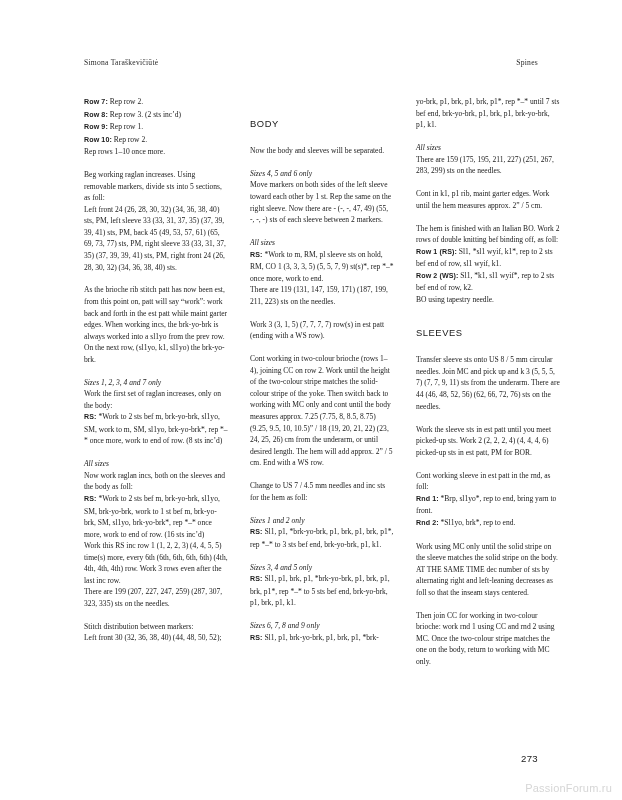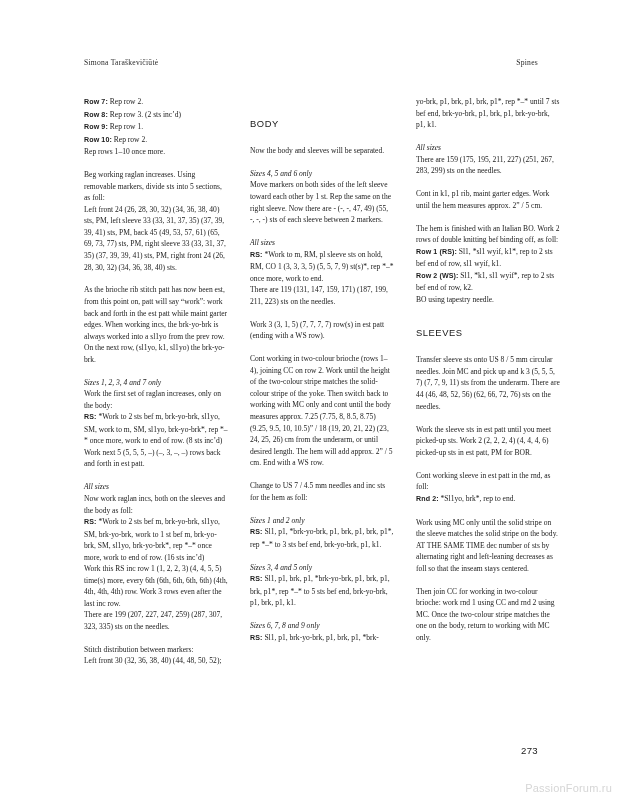--- a/index.html
+++ b/index.html
@@ -89,21 +89,21 @@
     margin: 0;
     line-height: 12px;
   }
   .sec-gap-before { margin-top: 22px; }
   .sec-gap-after  { margin-top: 15px; }
 
   
   .folio {
     position: absolute;
     right: 84px;
-    bottom: 44px;
+    bottom: 36px;
     font-family: "Liberation Sans", "DejaVu Sans", sans-serif;
     font-size: 9.6px;
     color: #1b1b1b;
     letter-spacing: 0.3px;
   }
 
   
   .watermark {
     position: absolute;
     right: 10px;
@@ -132,21 +132,20 @@
         <p><span class="lead">Row 8:</span><span> Rep row 3. (2 sts inc’d)</span></p>
         <p><span class="lead">Row 9:</span><span> Rep row 1.</span></p>
         <p><span class="lead">Row 10:</span><span> Rep row 2.</span></p>
         <p>Rep rows 1–10 once more.</p>
         <p class="gap">Beg working raglan increases. Using removable markers, divide sts into 5 sections, as foll:</p>
         <p>Left front 24 (26, 28, 30, 32) (34, 36, 38, 40) sts, PM, left sleeve 33 (33, 31, 37, 35) (37, 39, 39, 41) sts, PM, back 45 (49, 53, 57, 61) (65, 69, 73, 77) sts, PM, right sleeve 33 (33, 31, 37, 35) (37, 39, 39, 41) sts, PM, right front 24 (26, 28, 30, 32) (34, 36, 38, 40) sts.</p>
         <p class="gap">As the brioche rib stitch patt has now been est, from this point on, patt will say “work”: work back and forth in the est patt while maint garter edges. When working incs, the brk-yo-brk is always worked into a sl1yo from the prev row. On the next row, (sl1yo, k1, sl1yo) the brk-yo-brk.</p>
         <p class="gap ital">Sizes 1, 2, 3, 4 and 7 only</p>
         <p>Work the first set of raglan increases, only on the body:</p>
         <p><span class="lead">RS:</span><span> *Work to 2 sts bef m, brk-yo-brk, sl1yo, SM, work to m, SM, sl1yo, brk-yo-brk*, rep *–* once more, work to end of row. (8 sts inc’d)</span></p>
-        <p>Work next 5 (5, 5, 5, –) (–, 3, –, –) rows back and forth in est patt.</p>
         <p class="gap ital">All sizes</p>
         <p>Now work raglan incs, both on the sleeves and the body as foll:</p>
         <p><span class="lead">RS:</span><span> *Work to 2 sts bef m, brk-yo-brk, sl1yo, SM, brk-yo-brk, work to 1 st bef m, brk-yo-brk, SM, sl1yo, brk-yo-brk*, rep *–* once more, work to end of row. (16 sts inc’d)</span></p>
         <p>Work this RS inc row 1 (1, 2, 2, 3) (4, 4, 5, 5) time(s) more, every 6th (6th, 6th, 6th, 6th) (4th, 4th, 4th, 4th) row. Work 3 rows even after the last inc row.</p>
         <p>There are 199 (207, 227, 247, 259) (287, 307, 323, 335) sts on the needles.</p>
         <p class="gap">Stitch distribution between markers:</p>
         <p>Left front 30 (32, 36, 38, 40) (44, 48, 50, 52);</p>
       </div>
     <div class="col">
         <div class="section-head sec-gap-before">BODY</div>
@@ -172,20 +171,21 @@
         <p>There are 159 (175, 195, 211, 227) (251, 267, 283, 299) sts on the needles.</p>
         <p class="gap">Cont in k1, p1 rib, maint garter edges. Work until the hem measures approx. 2” / 5 cm.</p>
         <p class="gap">The hem is finished with an Italian BO. Work 2 rows of double knitting bef binding off, as foll:</p>
         <p><span class="lead">Row 1 (RS):</span><span> Sl1, *sl1 wyif, k1*, rep to 2 sts bef end of row, sl1 wyif, k1.</span></p>
         <p><span class="lead">Row 2 (WS):</span><span> Sl1, *k1, sl1 wyif*, rep to 2 sts bef end of row, k2.</span></p>
         <p>BO using tapestry needle.</p>
         <div class="section-head sec-gap-before">SLEEVES</div>
         <p class="sec-gap-after">Transfer sleeve sts onto US 8 / 5 mm circular needles. Join MC and pick up and k 3 (5, 5, 5, 7) (7, 7, 9, 11) sts from the underarm. There are 44 (46, 48, 52, 56) (62, 66, 72, 76) sts on the needles.</p>
         <p class="gap">Work the sleeve sts in est patt until you meet picked-up sts. Work 2 (2, 2, 2, 4) (4, 4, 4, 6) picked-up sts in est patt, PM for BOR.</p>
         <p class="gap">Cont working sleeve in est patt in the rnd, as foll:</p>
+        <p><span class="lead">Rnd 1:</span><span> *Brp, sl1yo*, rep to end, bring yarn to front.</span></p>
         <p><span class="lead">Rnd 2:</span><span> *Sl1yo, brk*, rep to end.</span></p>
         <p class="gap">Work using MC only until the solid stripe on the sleeve matches the solid stripe on the body. AT THE SAME TIME dec number of sts by alternating right and left-leaning decreases as foll so that the inseam stays centered.</p>
         <p class="gap">Then join CC for working in two-colour brioche: work rnd 1 using CC and rnd 2 using MC. Once the two-colour stripe matches the one on the body, return to working with MC only.</p>
       </div>
   </div>
 
   <div class="folio">273</div>
   <div class="watermark">PassionForum.ru</div>
 
 </div>

